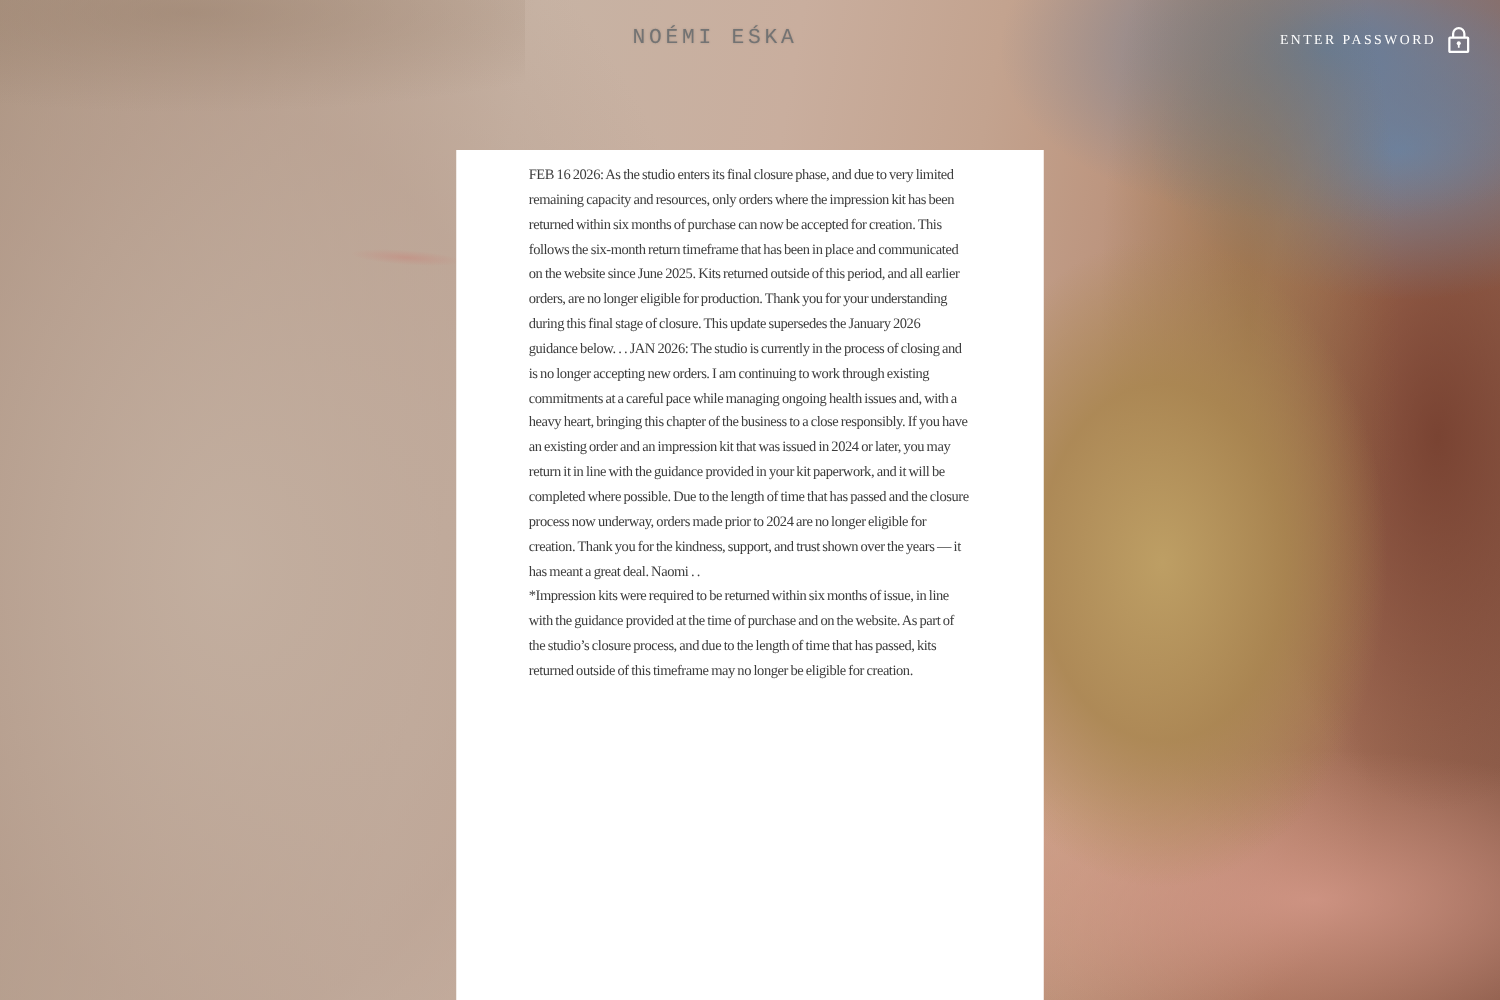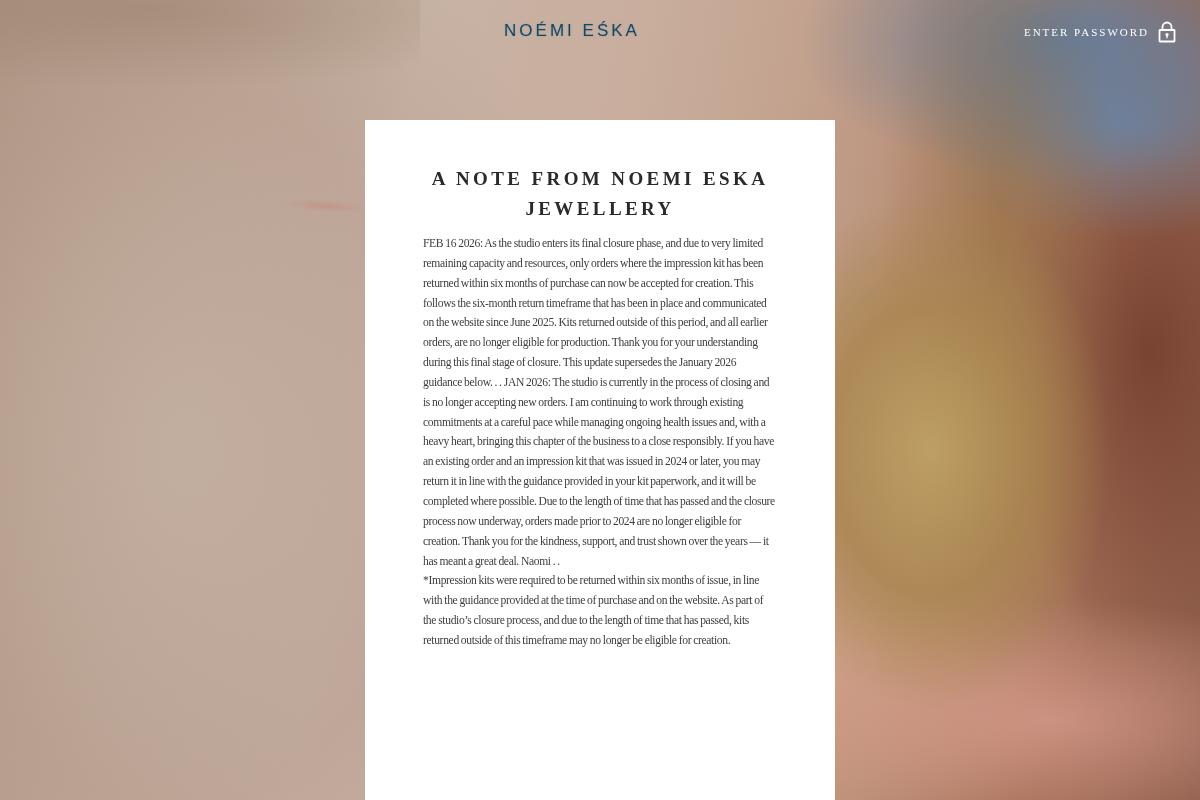--- a/index.html
+++ b/index.html
@@ -51,24 +51,24 @@
       left: 0;
       width: 1200px;
       height: 64px;
     }
     .brand {
       position: absolute;
       top: 21px;
       left: 0;
       width: 1144px;
       text-align: center;
-      font-family: Liberation Sans, sans-serif;
+      font-family: Liberation Mono, monospace;
       font-size: 17px;
       letter-spacing: 3px;
-      color: #0c4a6e;
+      color: #737373;
       text-shadow: 0 0 2px rgba(0,0,0,0.15);
     }
     .password-link {
       position: absolute;
       top: 21px;
       right: 24px;
       display: flex;
       align-items: center;
       gap: 9px;
       cursor: pointer;
@@ -131,18 +131,17 @@
         <path d="M4.5 9 V6 A4.5 4.5 0 0 1 13.5 6 V9"></path>
         <rect x="1.5" y="9" width="15" height="11.5" rx="0.5"></rect>
         <circle cx="9" cy="13.5" r="1.6" fill="#ffffff" stroke="none"></circle>
         <rect x="8.3" y="14" width="1.4" height="3.2" fill="#ffffff" stroke="none"></rect>
       </svg>
     </span>
   </div>
 </header>
 
 <main class="card">
-  <h1 class="card-title">A NOTE FROM NOEMI ESKA JEWELLERY</h1>
   <div class="card-body">
     <p>FEB 16 2026: As the studio enters its final closure phase, and due to very limited remaining capacity and resources, only orders where the impression kit has been returned within six months of purchase can now be accepted for creation. This follows the six-month return timeframe that has been in place and communicated on the website since June 2025. Kits returned outside of this period, and all earlier orders, are no longer eligible for production. Thank you for your understanding during this final stage of closure. This update supersedes the January 2026 guidance below. . . JAN 2026: The studio is currently in the process of closing and is no longer accepting new orders. I am continuing to work through existing commitments at a careful pace while managing ongoing health issues and, with a heavy heart, bringing this chapter of the business to a close responsibly. If you have an existing order and an impression kit that was issued in 2024 or later, you may return it in line with the guidance provided in your kit paperwork, and it will be completed where possible. Due to the length of time that has passed and the closure process now underway, orders made prior to 2024 are no longer eligible for creation. Thank you for the kindness, support, and trust shown over the years — it has meant a great deal. Naomi . .</p>
     <p>*Impression kits were required to be returned within six months of issue, in line with the guidance provided at the time of purchase and on the website. As part of the studio’s closure process, and due to the length of time that has passed, kits returned outside of this timeframe may no longer be eligible for creation.</p>
   </div>
 </main>
 
 </body></html>

